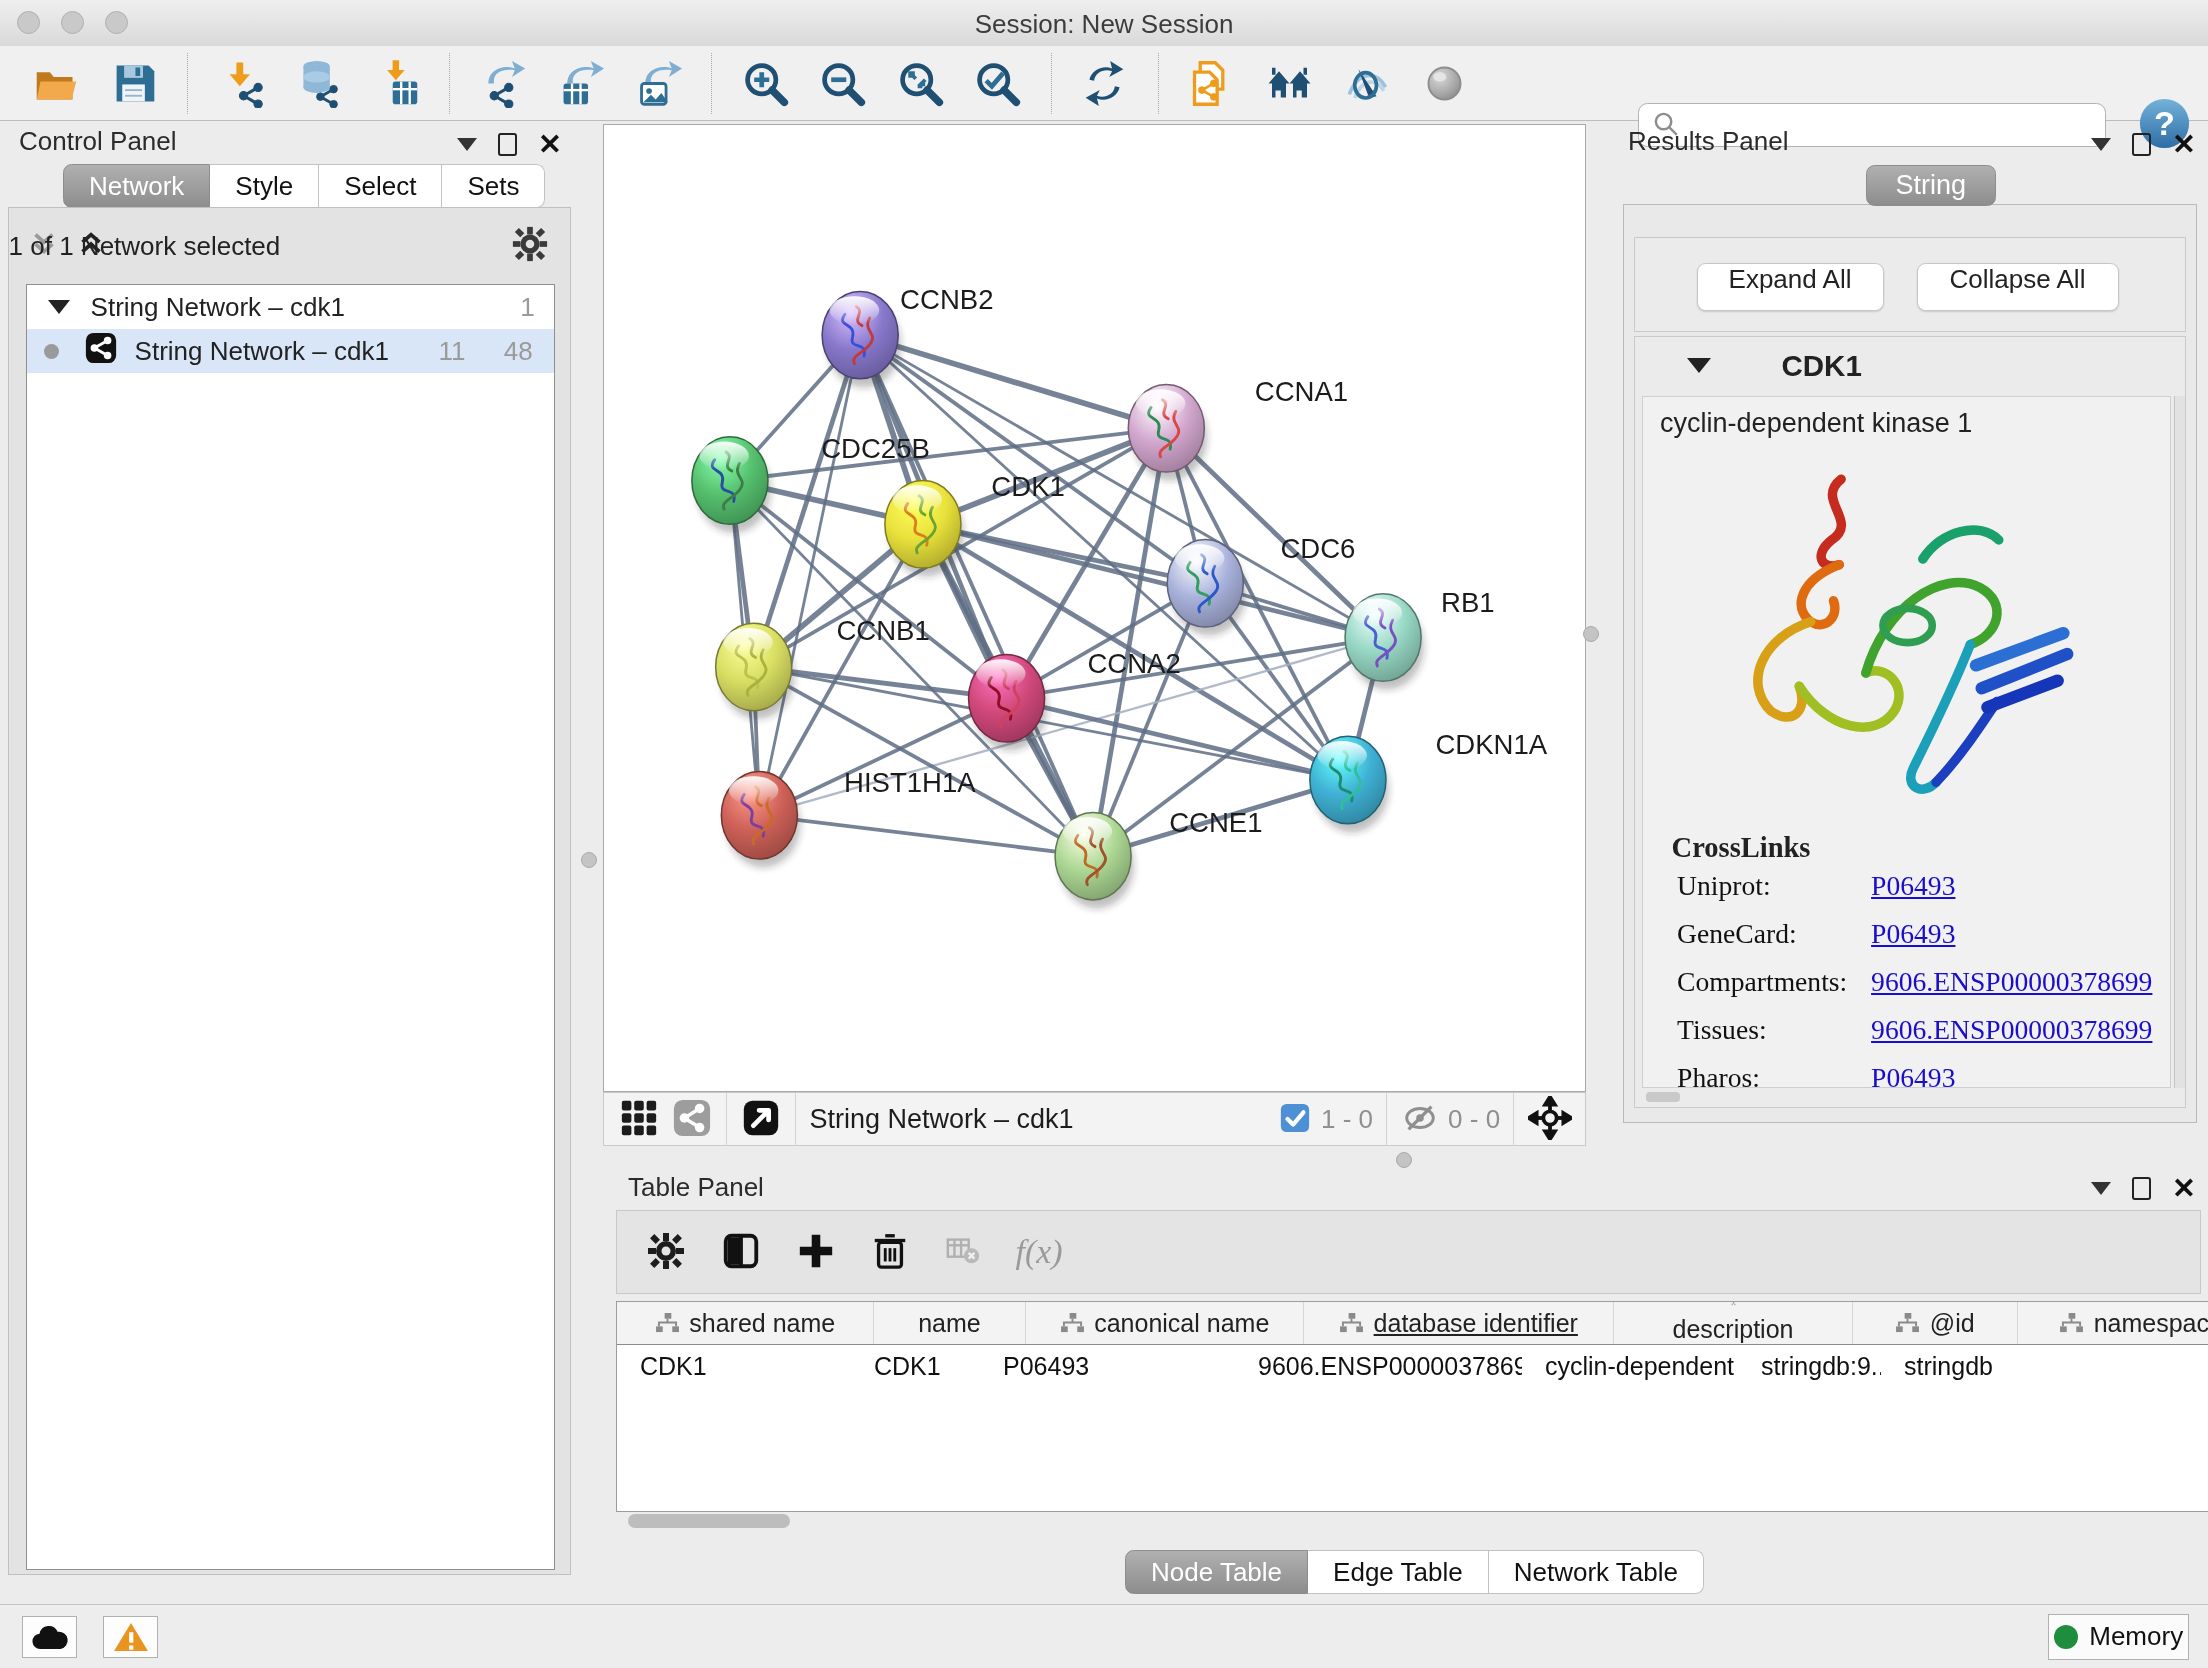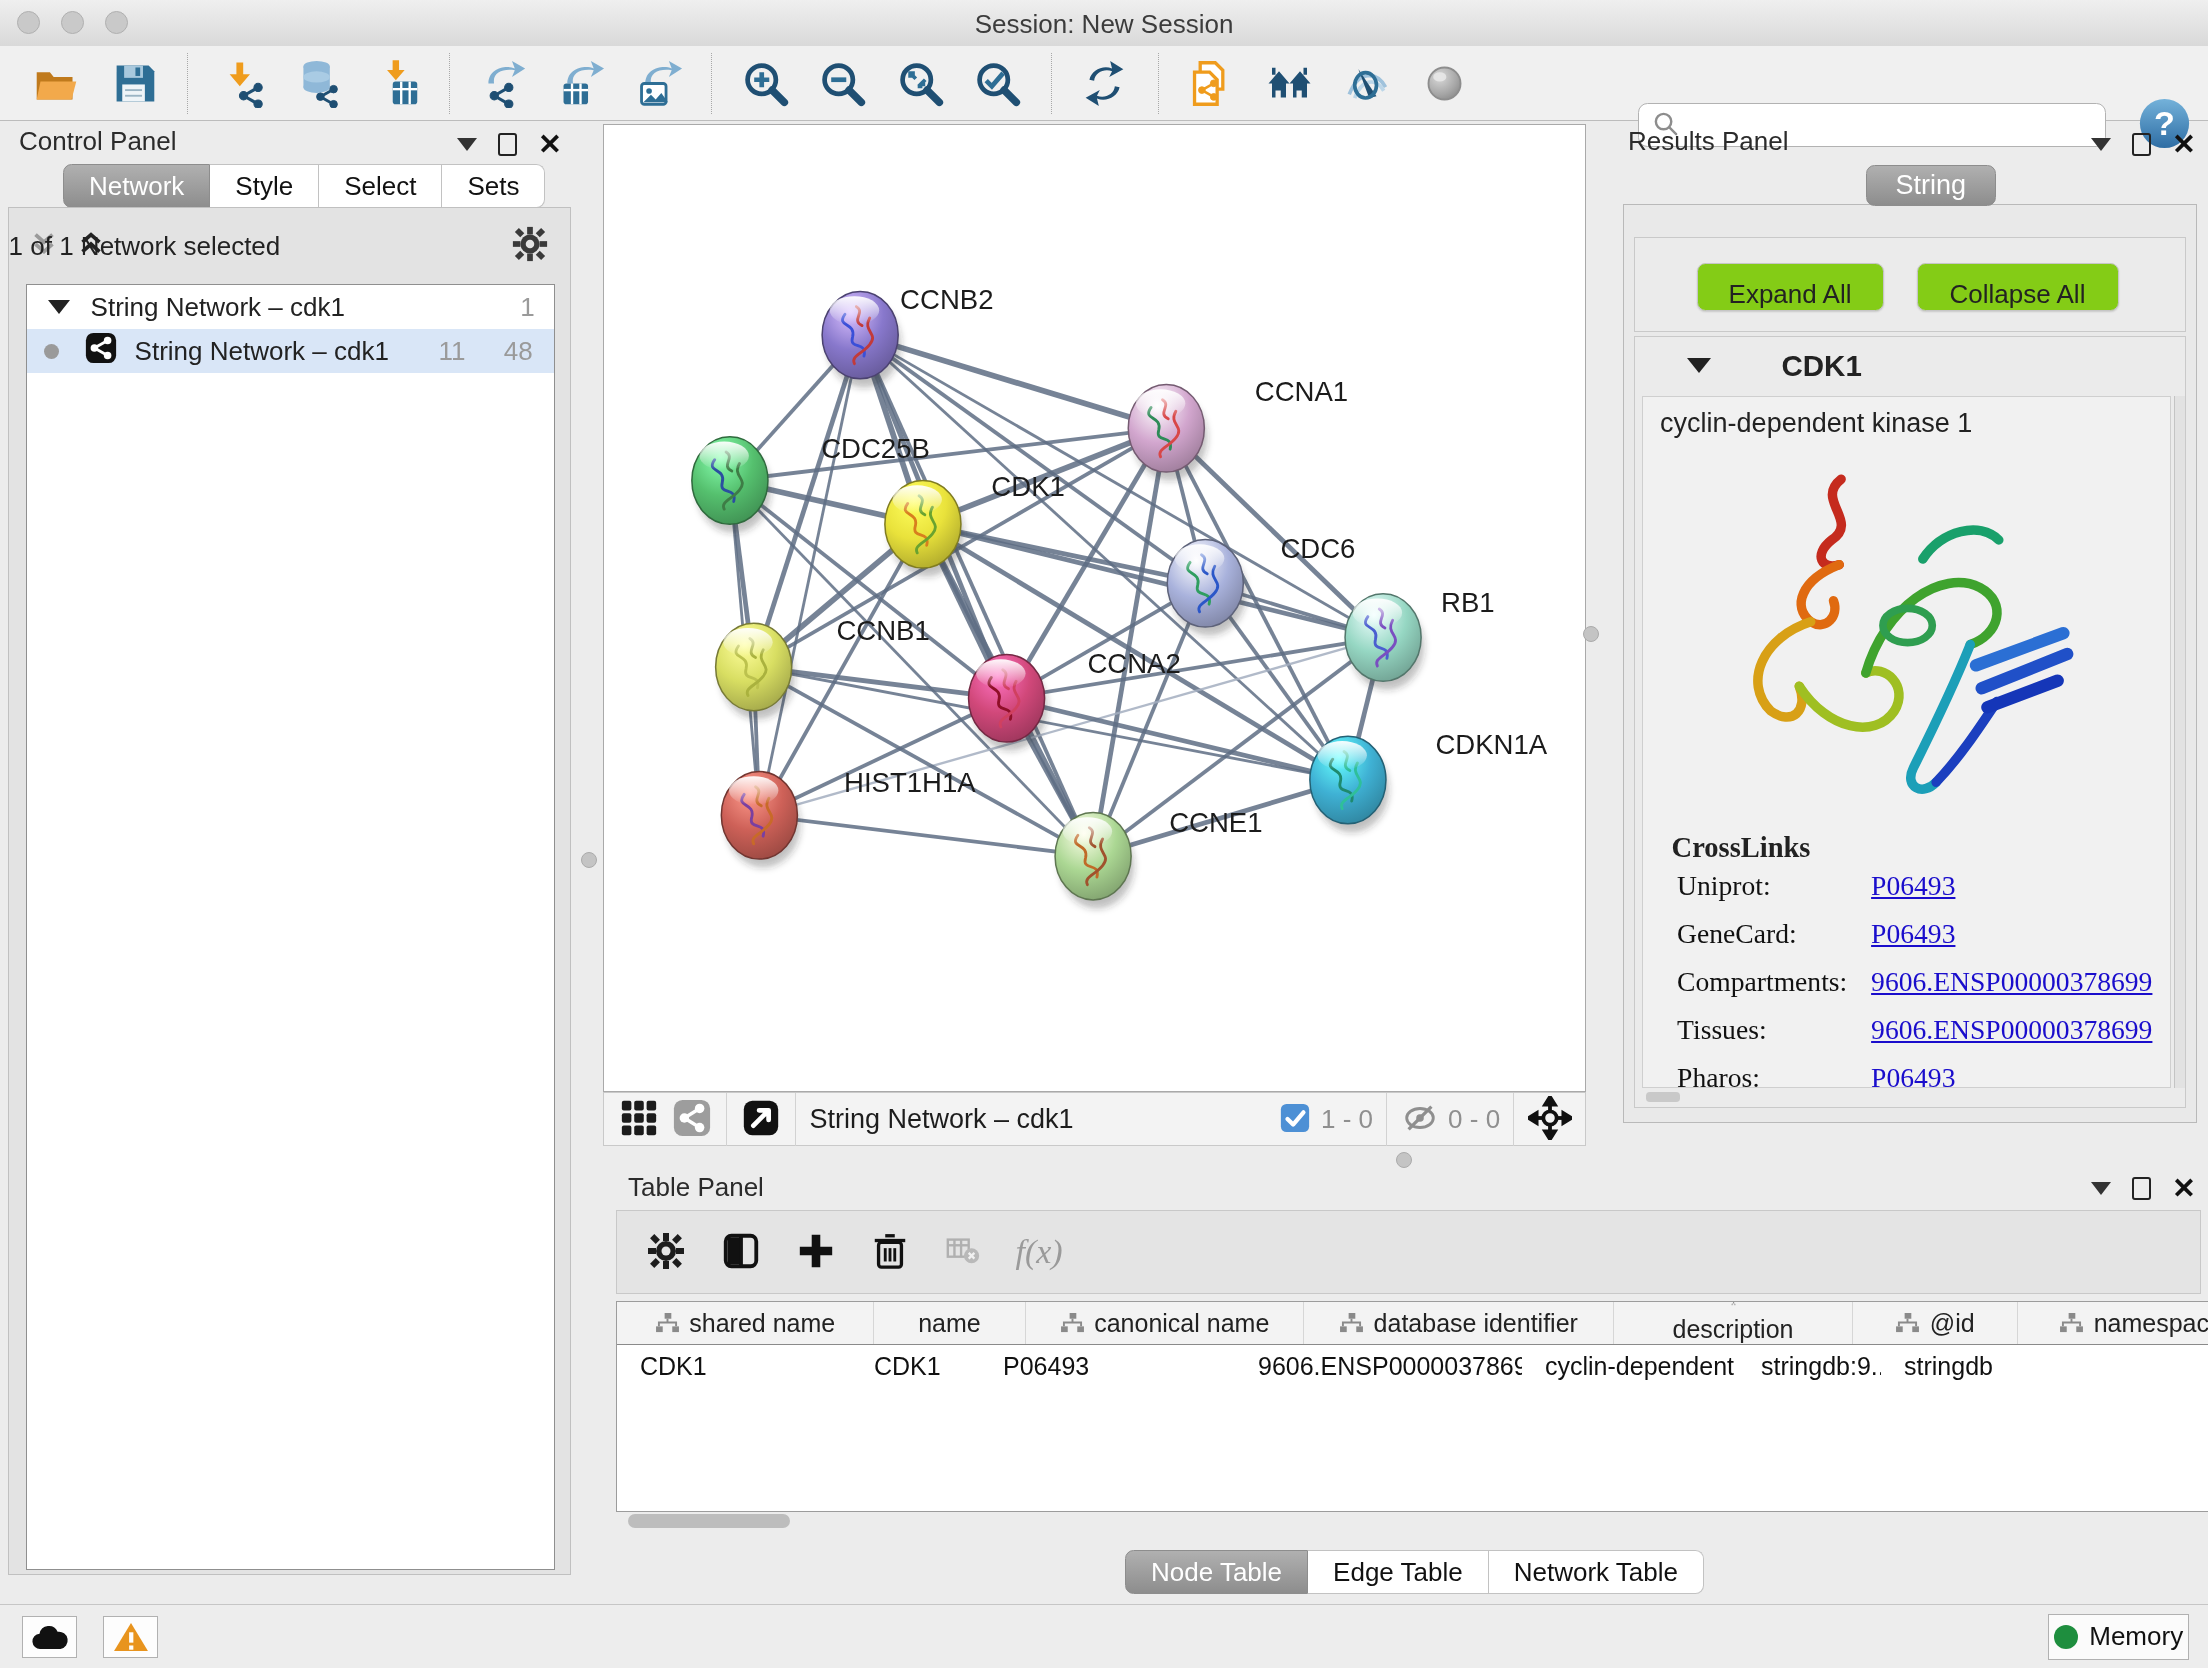--- a/index.html
+++ b/index.html
@@ -50,22 +50,22 @@
     border:1px solid #c9c9c9;box-sizing:border-box;display:flex;align-items:center;}
   .nt-sep{width:0;height:53px;border-left:1px solid #d2d2d2;margin:0 13.3px;}
   .nt-title{font-size:27px;color:#1d1d1d;}
   .nt-gray{font-size:26px;color:#8f8f8f;}
   .splitter-dot{width:14.3px;height:14.3px;border-radius:50%;background:#c4c4c4;border:1px solid #ababab;}
   
   #rp-box{left:1623px;top:204px;width:574px;height:919px;background:#e9e9e9;
     border:1px solid #b9b9b9;box-sizing:border-box;}
   #rp-expandbox{position:absolute;left:9.5px;top:32px;width:552px;height:95px;background:#ebebeb;
     border:1px solid #c9c9c9;box-sizing:border-box;}
-  .rp-btn{position:absolute;top:25px;height:46px;background:#84cc16;border:1px solid #c6c6c6;
-    border-radius:8.6px;font-size:26px;display:flex;align-items:flex-end;justify-content:center;
+  .rp-btn{position:absolute;top:25px;height:46px;background:#ffffff;border:1px solid #c6c6c6;
+    border-radius:8.6px;font-size:26px;display:flex;align-items:flex-start;justify-content:center;
     box-shadow:0 1px 1.9px rgba(0,0,0,.15);}
   #rp-cdk1{position:absolute;left:9.5px;top:131px;width:552px;height:772px;background:#ebebeb;
     border:1px solid #c9c9c9;box-sizing:border-box;}
   #rp-cdk1-head{position:absolute;left:0;top:0;width:100%;height:57px;display:flex;align-items:center;}
   #rp-cdk1-head .tri{width:0;height:0;border-left:12.4px solid transparent;border-right:12.4px solid transparent;
     border-top:15px solid #222;margin-left:52px;}
   #rp-protein-name{font-size:29.5px;font-weight:bold;margin-left:71px;}
   #rp-content{position:absolute;left:7.6px;top:59px;width:529px;height:692px;background:#f1f1f1;
     border:1px solid #cfcfcf;box-sizing:border-box;overflow:hidden;}
   #rp-vscroll{position:absolute;right:0px;top:59px;width:9.5px;height:692px;background:#e2e2e2;border-left:1px solid #c4c4c4;}
@@ -892,21 +892,21 @@
               <rect x="10" y="0" width="7" height="6"></rect>
               <rect x="1" y="14" width="7" height="6"></rect>
               <rect x="18" y="14" width="7" height="6"></rect>
             </g>
             <g stroke="#8a8a8a" stroke-width="2" fill="none">
               <path d="M13 6 v4 M4 14 v-4 h18 v4"></path>
             </g>
           </svg>
           <span>canonical name</span>
         </div>
-        <div class="th" style="width: 310px;">
+        <div class="th" style="width: 310px; text-decoration: underline;">
           <svg width="25" height="21" viewBox="0 0 26 22">
             <g fill="#8a8a8a">
               <rect x="10" y="0" width="7" height="6"></rect>
               <rect x="1" y="14" width="7" height="6"></rect>
               <rect x="18" y="14" width="7" height="6"></rect>
             </g>
             <g stroke="#8a8a8a" stroke-width="2" fill="none">
               <path d="M13 6 v4 M4 14 v-4 h18 v4"></path>
             </g>
           </svg>

